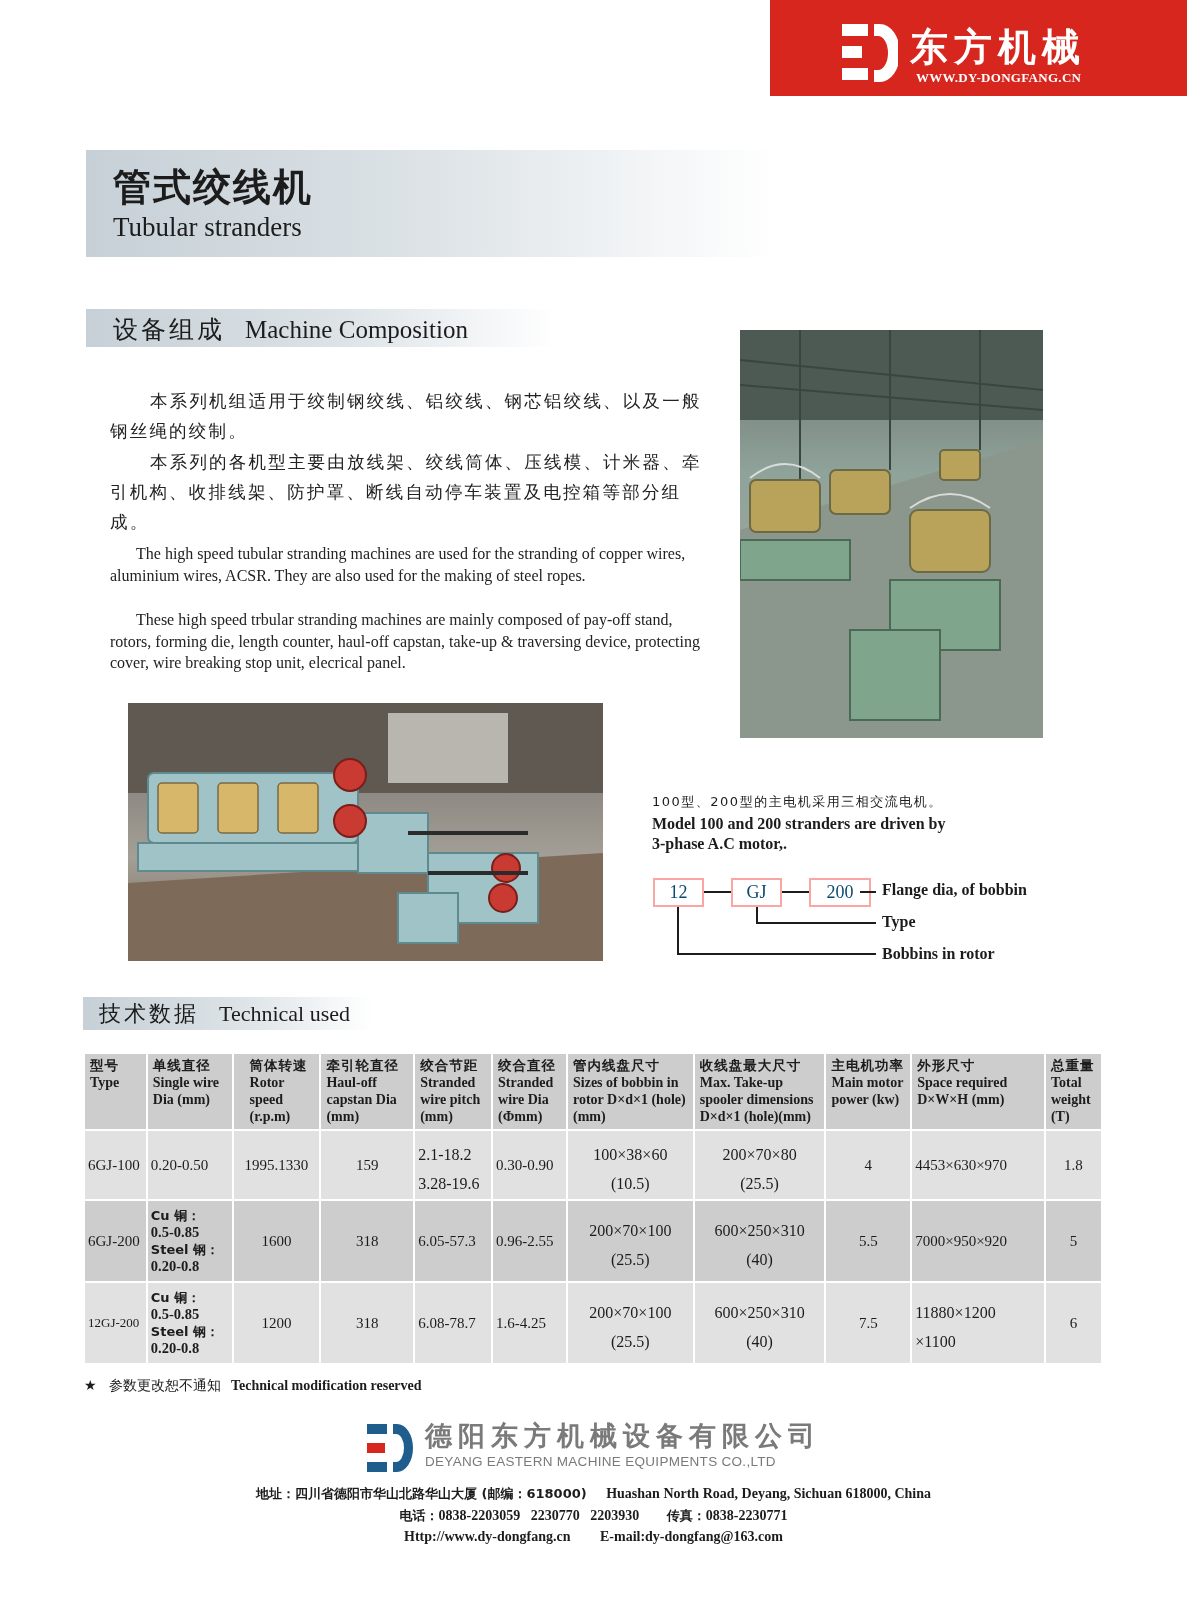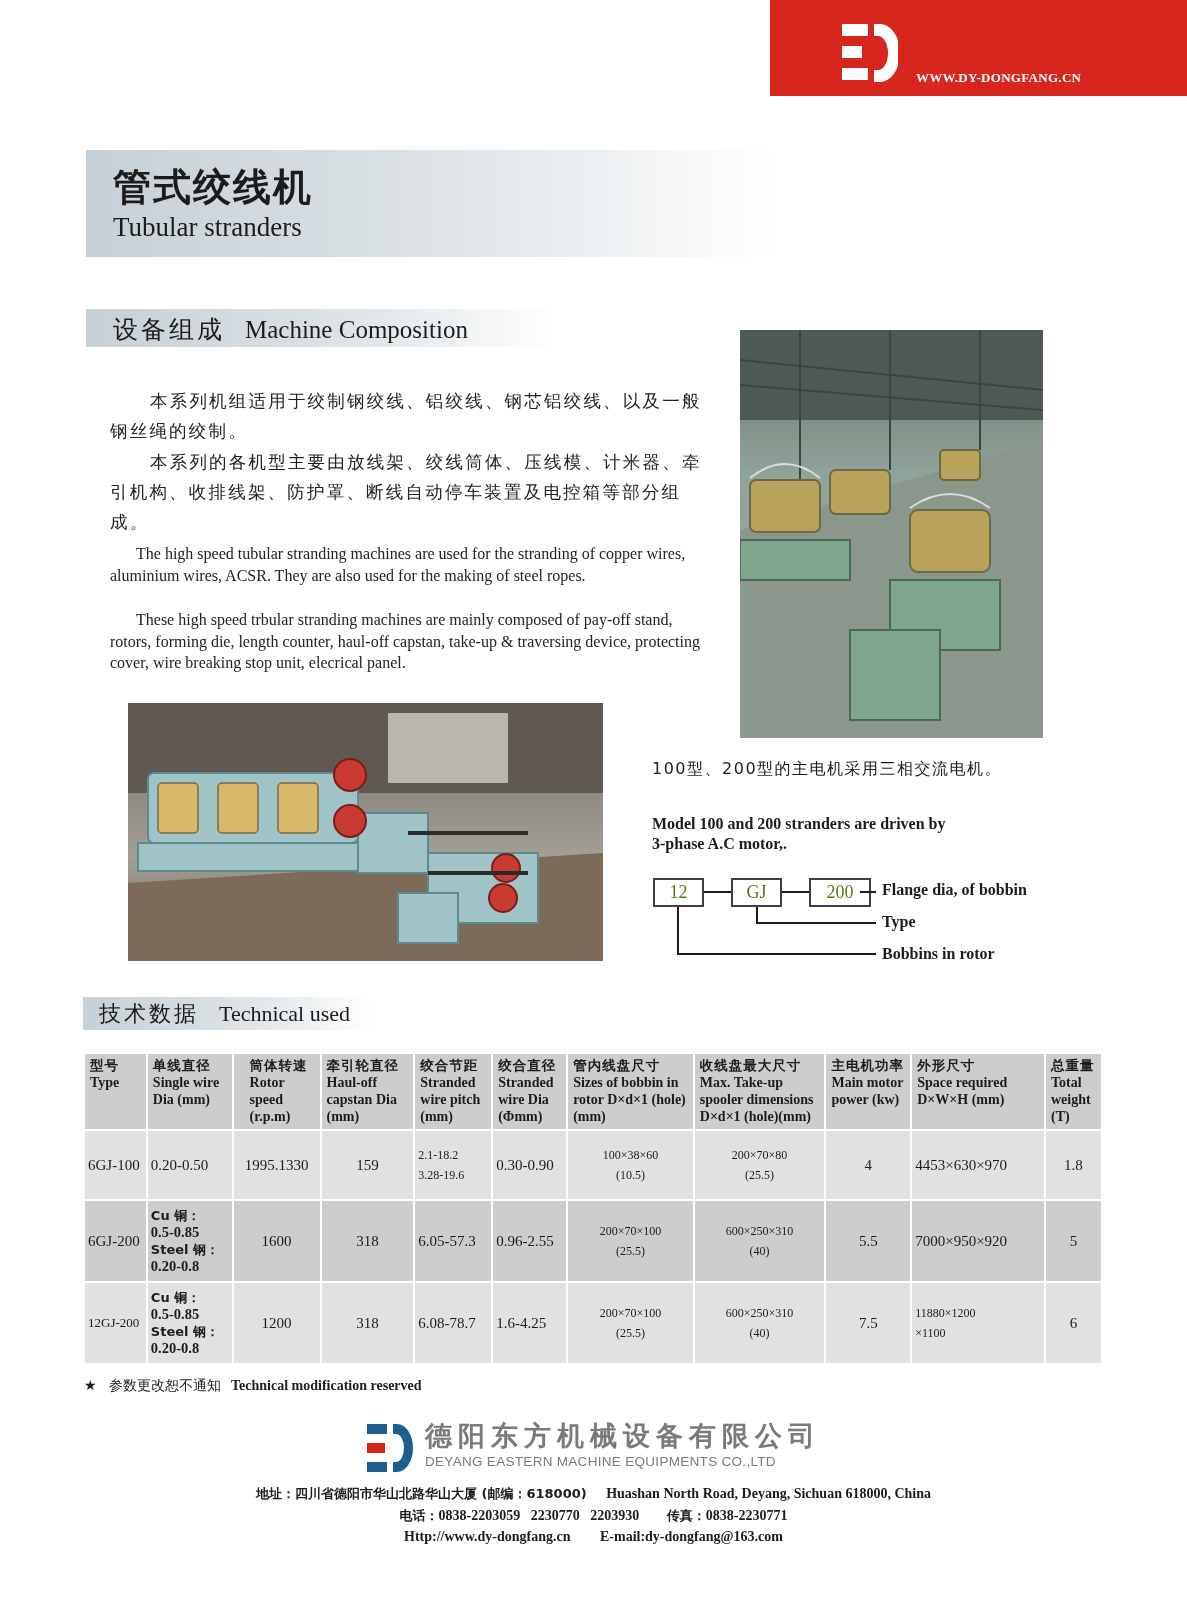--- a/index.html
+++ b/index.html
@@ -29,39 +29,39 @@
 
   
   .photo { overflow: hidden; }
   .photo-factory { left: 740px; top: 330px; width: 303px; height: 408px;
     background:
       linear-gradient(180deg, #5e6b63 0%, #7d8a82 18%, #8fa39a 35%, #9aa59a 55%, #6f7d72 100%); }
   .photo-machine { left: 128px; top: 703px; width: 475px; height: 258px;
     background: linear-gradient(180deg, #6f6a63 0%, #8e8a83 35%, #a49f96 60%, #6b5f52 100%); }
 
   
-  .model-cn { left: 652px; top: 759px; font-family: "DejaVu Sans", sans-serif; font-size: 16px; letter-spacing: 1.5px; color: #1c1c1c; }
+  .model-cn { left: 652px; top: 793px; font-family: "DejaVu Sans", sans-serif; font-size: 13px; letter-spacing: 1.5px; color: #1c1c1c; }
   .model-en { left: 652px; top: 814px; font-family: "Liberation Serif", serif; font-size: 16px; line-height: 20px; color: #1c1c1c; font-weight: bold; }
-  .code-box { height: 29px; border: 2px solid #404040; background: #fff; text-align: center; font-family: "Liberation Serif", serif; font-size: 18px; line-height: 25px; color: #4d7c0f; }
+  .code-box { height: 29px; border: 2px solid #fca5a5; background: #fff; text-align: center; font-family: "Liberation Serif", serif; font-size: 18px; line-height: 25px; color: #0c4a6e; }
   .line { background: #1c1c1c; }
   .diag-label { font-family: "Liberation Serif", serif; font-weight: bold; font-size: 16px; color: #1c1c1c; }
 
   
   table.tech { position: absolute; left: 83px; top: 1052px; width: 1020px; border-collapse: collapse; font-family: "Liberation Serif", serif; color: #1c1c1c; }
   table.tech th, table.tech td { border: 2px solid #ffffff; vertical-align: middle; }
   table.tech thead th { background: #cdcdcd; text-align: left; vertical-align: top; font-weight: bold; font-size: 14px; line-height: 17px; padding: 3px 4px 4px 5px; }
   table.tech thead th .cn { font-family: "DejaVu Sans", sans-serif; font-size: 13.5px; display: block; letter-spacing: 1px; }
   table.tech td { font-size: 15px; text-align: center; padding: 2px 3px; }
   table.tech tr.r1 td { background: #e1e1e1; height: 70px; }
   table.tech tr.r2 td { background: #cdcdcd; height: 82px; }
   table.tech tr.r3 td { background: #e1e1e1; height: 82px; }
   table.tech td.left { text-align: left; }
   .multi { display: block; line-height: 17px; font-size: 14.5px; font-weight: bold; }
   .multi .cn { font-family: "DejaVu Sans", sans-serif; font-size: 13px; }
-  .stack { display: block; line-height: 20px; font-size: 12px; }
+  .stack { display: block; line-height: 20px; font-size: 16px; margin-top: 9px; }
 
   .note { left: 84px; top: 1377px; font-size: 14px; color: #1c1c1c; font-family: "DejaVu Sans", sans-serif; }
   .note .en { font-family: "Liberation Serif", serif; font-weight: bold; margin-left: 10px; }
 
   
   .foot-logo { left: 367px; top: 1424px; width: 46px; height: 48px; }
   .foot-cn { left: 425px; top: 1418px; font-family: "DejaVu Sans", sans-serif; font-weight: bold; font-size: 27px; letter-spacing: 6px; color: #7a7a7a; }
   .foot-en { left: 425px; top: 1454px; font-family: "Liberation Sans", sans-serif; font-size: 13.5px; color: #7a7a7a; letter-spacing: 0.3px; }
   .foot-line { width: 1187px; left: 0; text-align: center; font-family: "Liberation Serif", serif; font-size: 14px; font-weight: bold; color: #1c1c1c; }
   .foot-line .cn { font-family: "DejaVu Sans", sans-serif; font-size: 13px; }
@@ -69,20 +69,21 @@
 </head>
 <body>
 
 <div class="abs brand">
   <svg class="logo" viewBox="0 0 56 58">
     <rect x="0" y="0" width="26" height="12" fill="#fff"></rect>
     <rect x="0" y="22" width="20" height="12" fill="#fff"></rect>
     <rect x="0" y="44" width="26" height="12" fill="#fff"></rect>
     <path d="M32 0 H38 A20 29 0 0 1 38 58 H32 V46 H36 A10 17 0 0 0 36 12 H32 Z" fill="#fff"></path>
   </svg>
+  <div class="cn">东方机械</div>
   <div class="url">WWW.DY-DONGFANG.CN</div>
 </div>
 
 <div class="abs title-band"></div>
 <div class="abs title-cn">管式绞线机</div>
 <div class="abs title-en">Tubular stranders</div>
 
 <div class="abs sec-band" style="left:86px; top:309px; width:470px;"></div>
 <div class="abs sec-text" style="left:113px; top:313px;">
   <span class="cn">设备组成</span><span class="en">Machine Composition</span>

